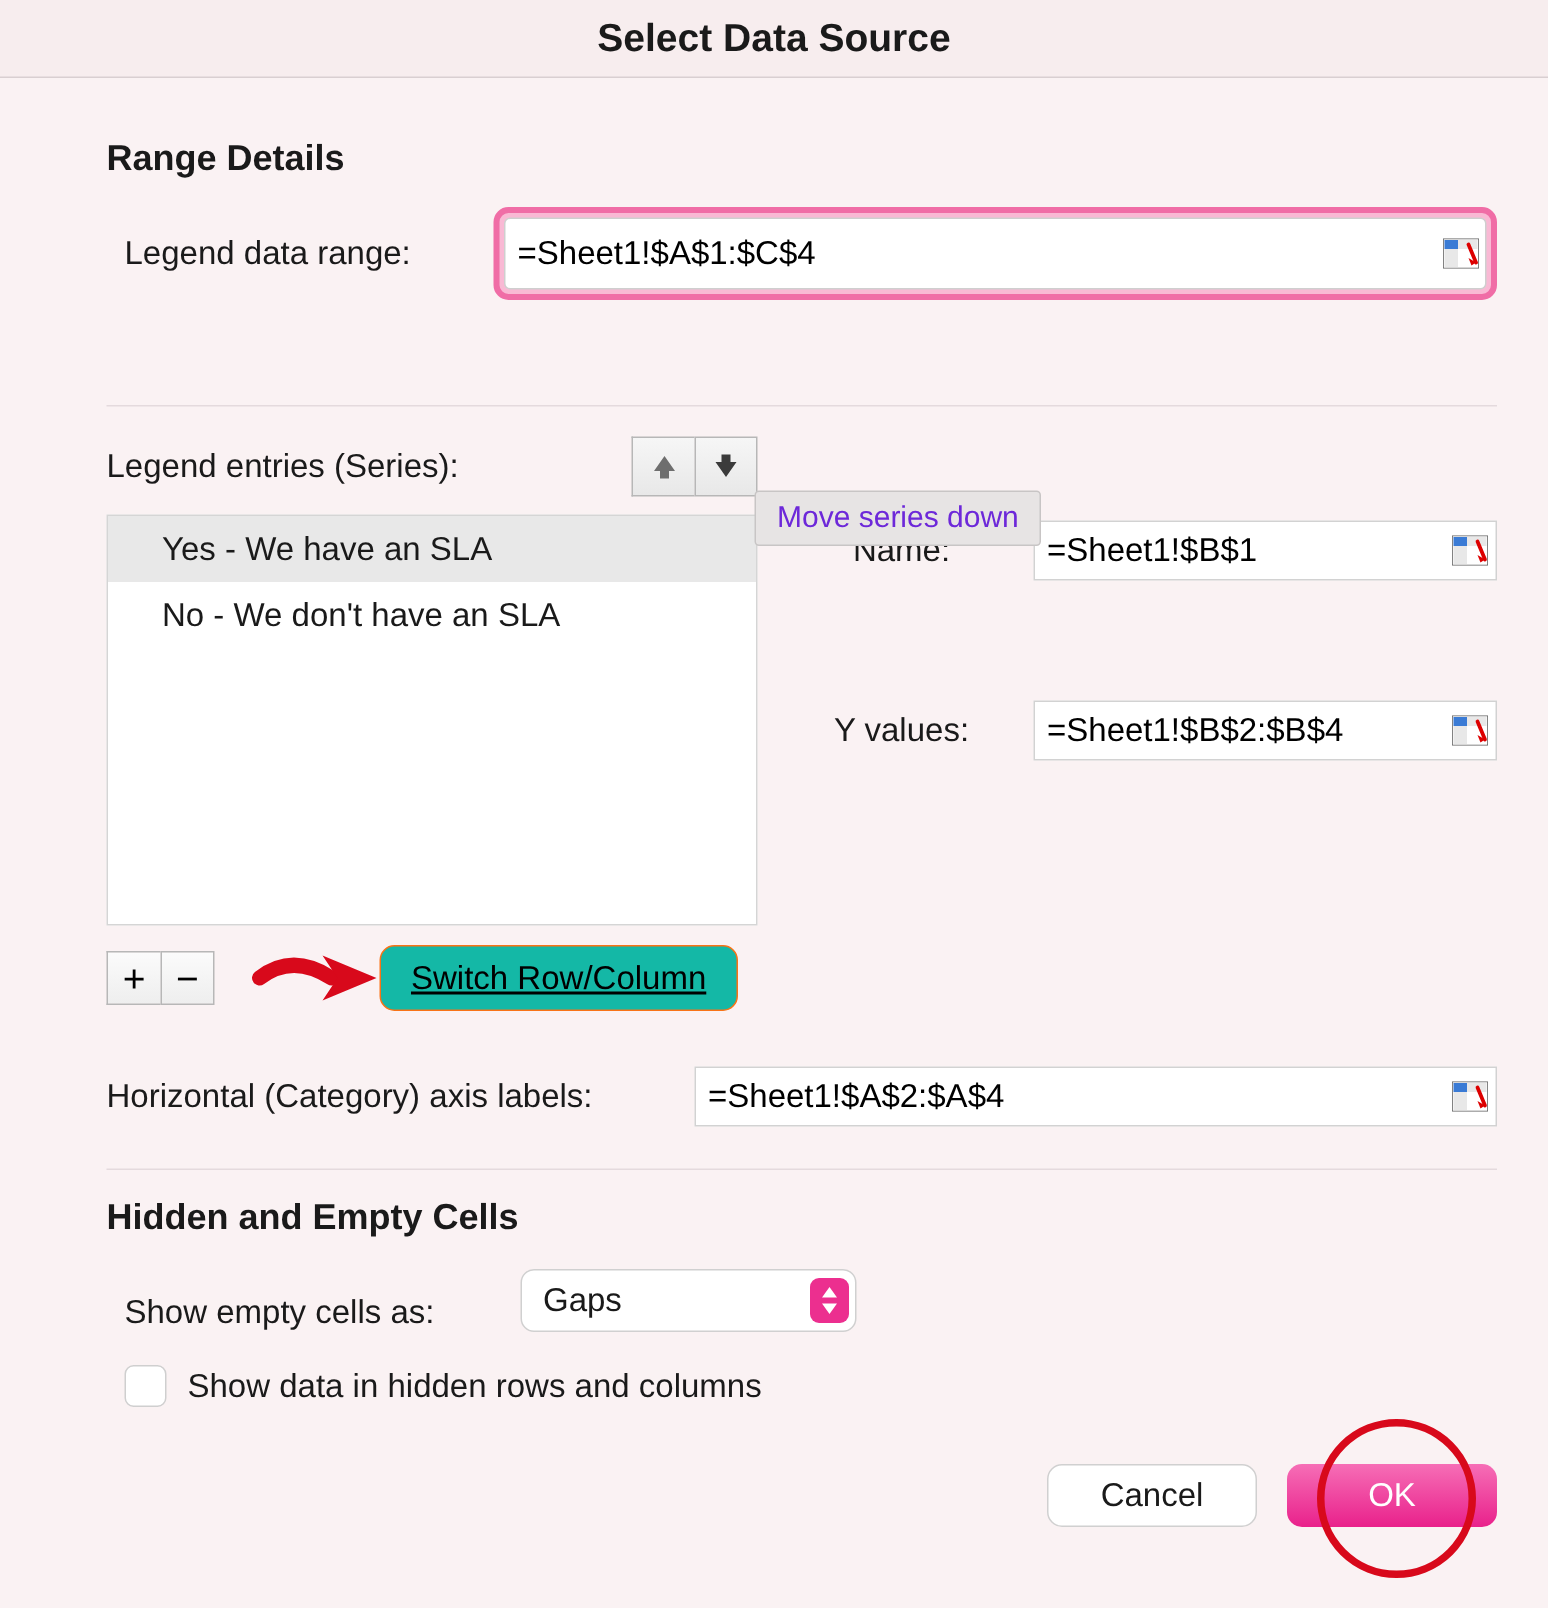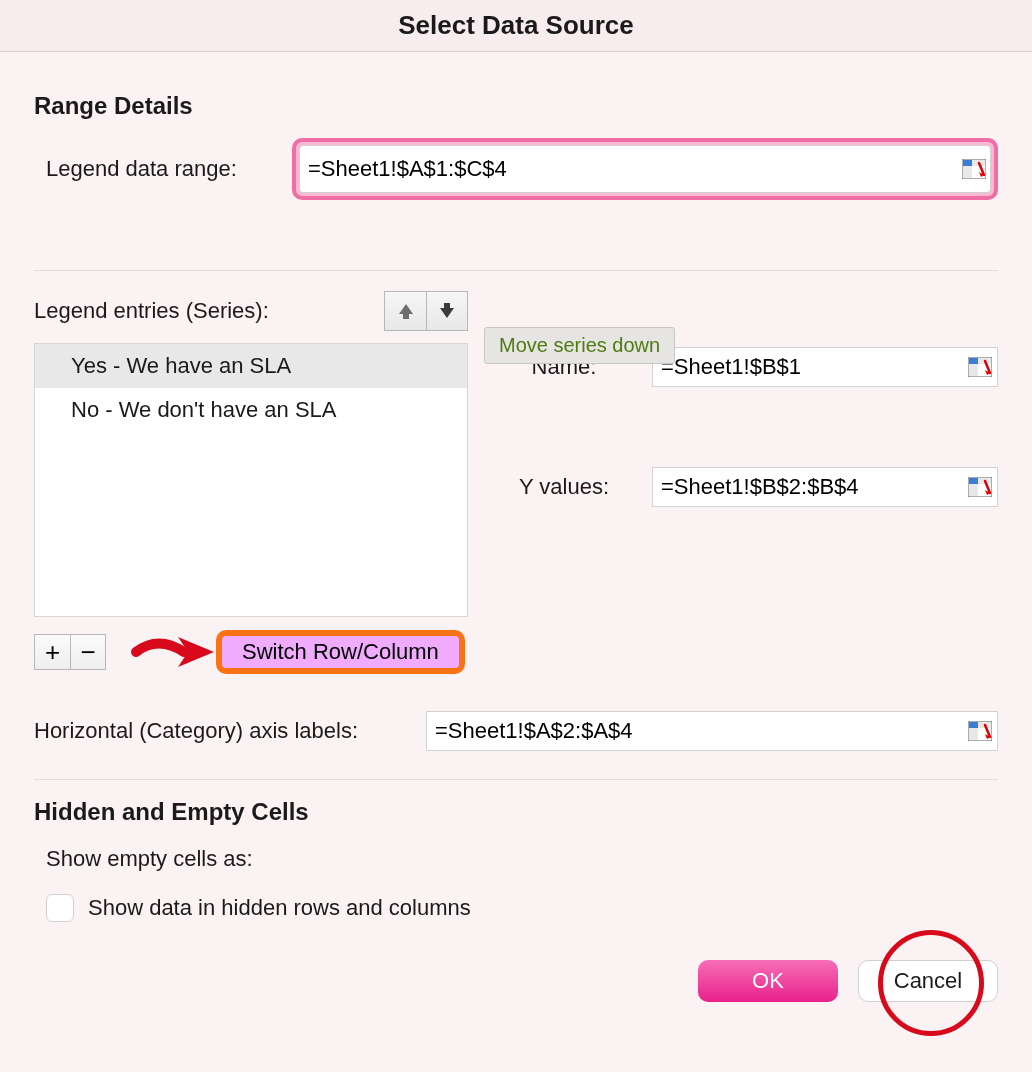--- a/index.html
+++ b/index.html
@@ -20,21 +20,21 @@
     align-items: center;
     justify-content: center;
     border-bottom: 1px solid #d9cfd1;
     background: #f7edee;
   }
   .titlebar h1 {
     margin: 0;
     font-size: 26px;
     font-weight: 700;
   }
-  .content { padding: 26px 34px 0 34px; }
+  .content { padding: 26px 34px 0 34px; margin-left: 37px; }
   .section-label {
     font-size: 24px;
     font-weight: 700;
     margin: 14px 0 18px 0;
   }
   .row { display: flex; align-items: center; }
   .label { font-size: 22px; }
   
   .range-row { margin-top: 6px; }
   .range-label { width: 258px; padding-left: 12px; }
@@ -78,27 +78,27 @@
     width: 42px; height: 40px;
     border: 1px solid #b7b7b7;
     background: linear-gradient(#f6f6f6, #e8e8e8);
     display: inline-flex; align-items: center; justify-content: center;
     cursor: pointer;
   }
   .arrow-btn:first-child { border-right: none; }
   .arrow-btn svg { display:block; }
   .tooltip {
     position: absolute;
-    left: 450px; top: 56px;
+    left: 432px; top: 56px;
     background: #e7e4e4;
     border: 1px solid #c8c5c5;
     border-radius: 3px;
     padding: 6px 14px;
     font-size: 20px;
-    color: #4d7c0f;
+    color: #6d28d9;
     z-index: 10;
   }
   .legend-body { display: flex; margin-top: 12px; align-items: flex-start; }
   .series-list {
     width: 434px; height: 274px;
     background: #fff;
     border: 1px solid #d5d5d5;
     overflow: hidden;
   }
   .series-item {
@@ -141,26 +141,27 @@
     background: linear-gradient(#fbfbfb,#eee);
     font-size: 26px; line-height: 30px;
     display:flex; align-items:center; justify-content:center;
     cursor: pointer;
   }
   .pm-btn:first-child { border-right: none; }
   .switch-btn {
     margin-left: 110px;
     height: 44px;
     padding: 0 20px;
-    border: 6px solid #f97316;
-    background: #f0abfc;
+    border: 1px solid #f97316;
+    background: #14b8a6;
     border-radius: 10px;
     font-size: 22px;
     font-family: inherit;
     cursor: pointer;
+    text-decoration: underline;
   }
   .annot-arrow {
     position: absolute;
     left: 94px; top: -4px;
     width: 90px; height: 54px;
     pointer-events: none;
   }
   .axis-row { margin-top: 36px; display: flex; align-items: center; }
   .axis-label { width: 392px; font-size: 22px; }
   .axis-field-wrap { flex: 1; position: relative; }
@@ -365,27 +366,38 @@
     </div>
   </div>
 
   <div class="divider2"></div>
 
   <div class="hidden-section">
     <div class="section-label" style="margin-top:0">Hidden and Empty Cells</div>
 
     <div class="empty-row">
       <span class="empty-label">Show empty cells as:</span>
+      <div class="select-wrap">
+        <span>Gaps</span>
+        <span class="select-stepper">
+          <svg width="12" height="8" viewBox="0 0 12 8">
+              <polygon points="6,0 11,7 1,7" fill="#fff"></polygon>
+            </svg>
+          <svg width="12" height="8" viewBox="0 0 12 8">
+              <polygon points="6,8 11,1 1,1" fill="#fff"></polygon>
+            </svg>
+        </span>
+      </div>
     </div>
 
     <div class="check-row">
       <span class="checkbox"></span>
       <span class="label">Show data in hidden rows and columns</span>
     </div>
 
     <div class="button-row">
+      <button class="btn btn-cancel">Cancel</button>
       <button class="btn btn-ok">OK</button>
-      <button class="btn btn-cancel">Cancel</button>
       <div class="annot-circle"></div>
     </div>
   </div>
 
 </div>
 
 </body></html>

